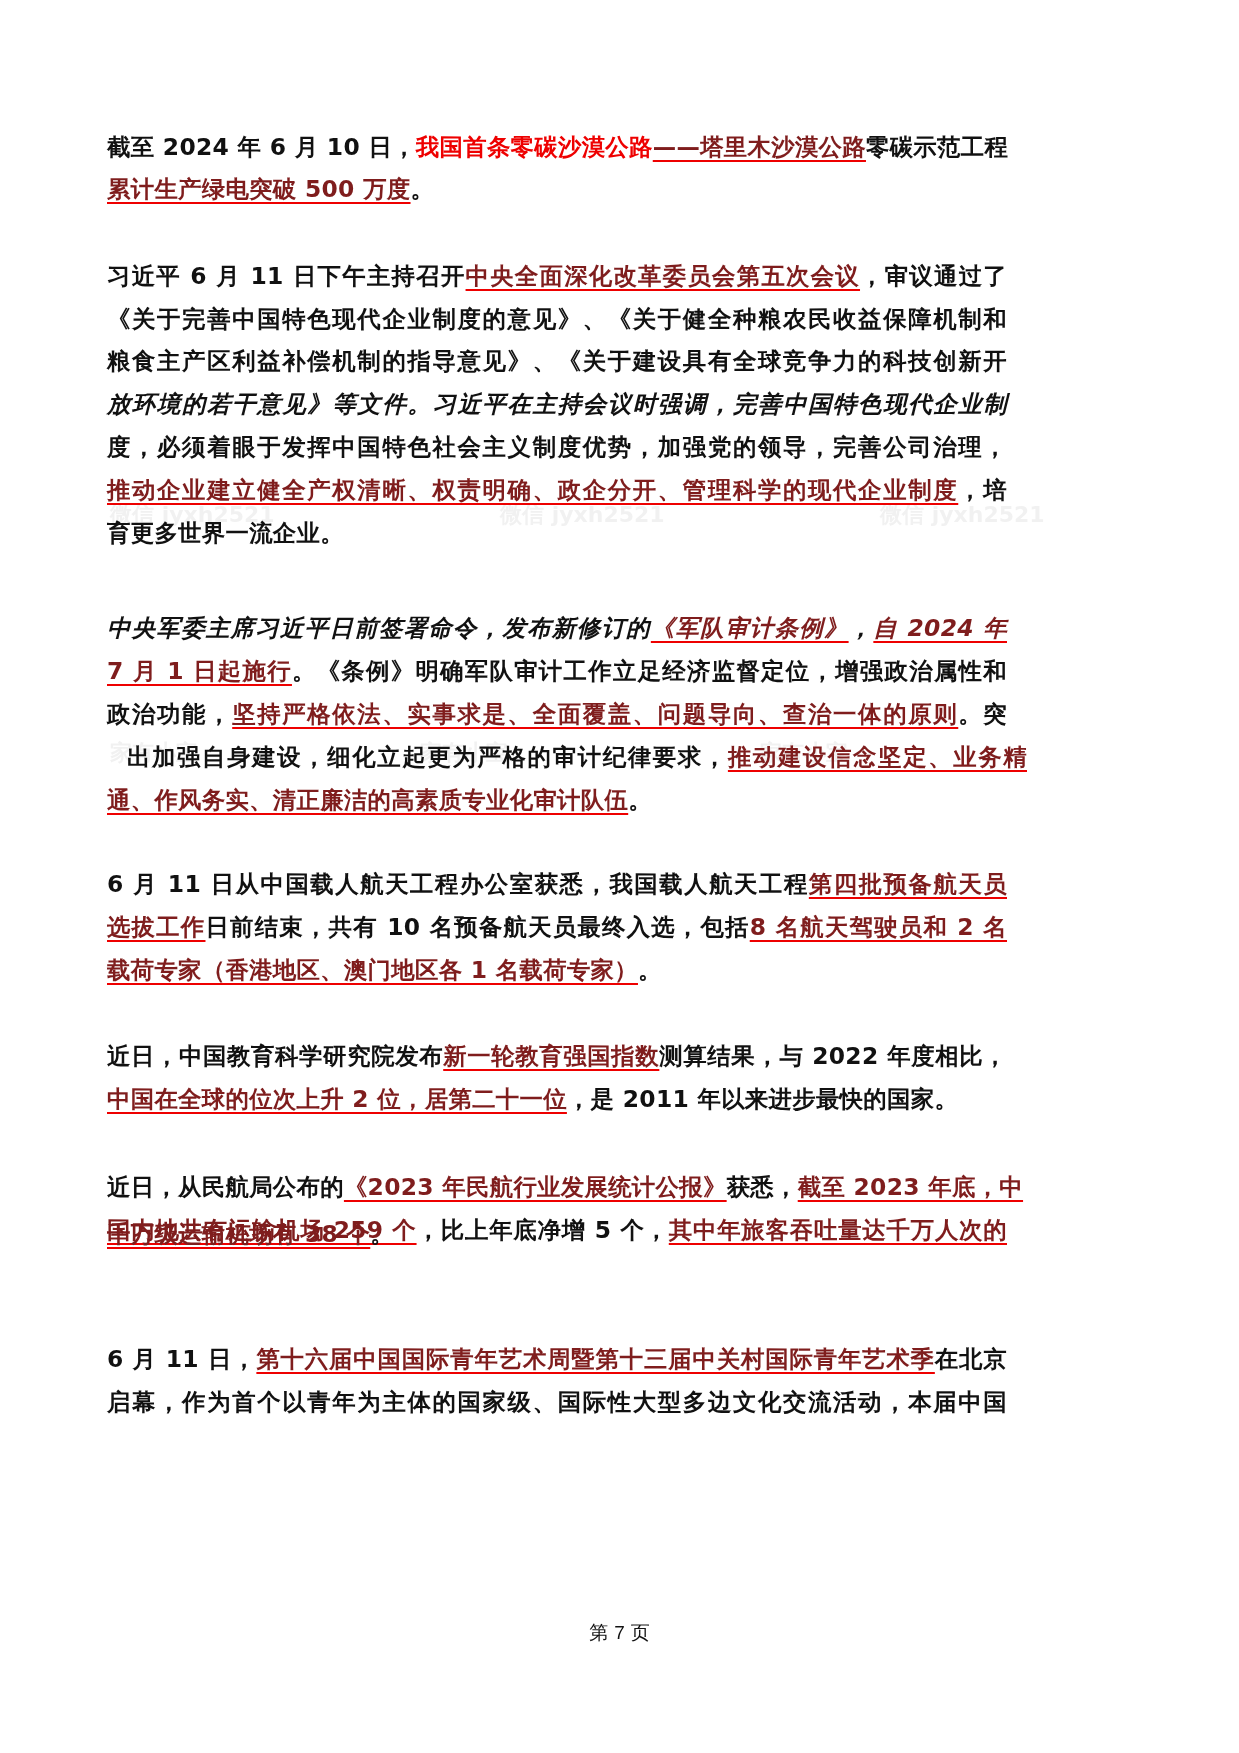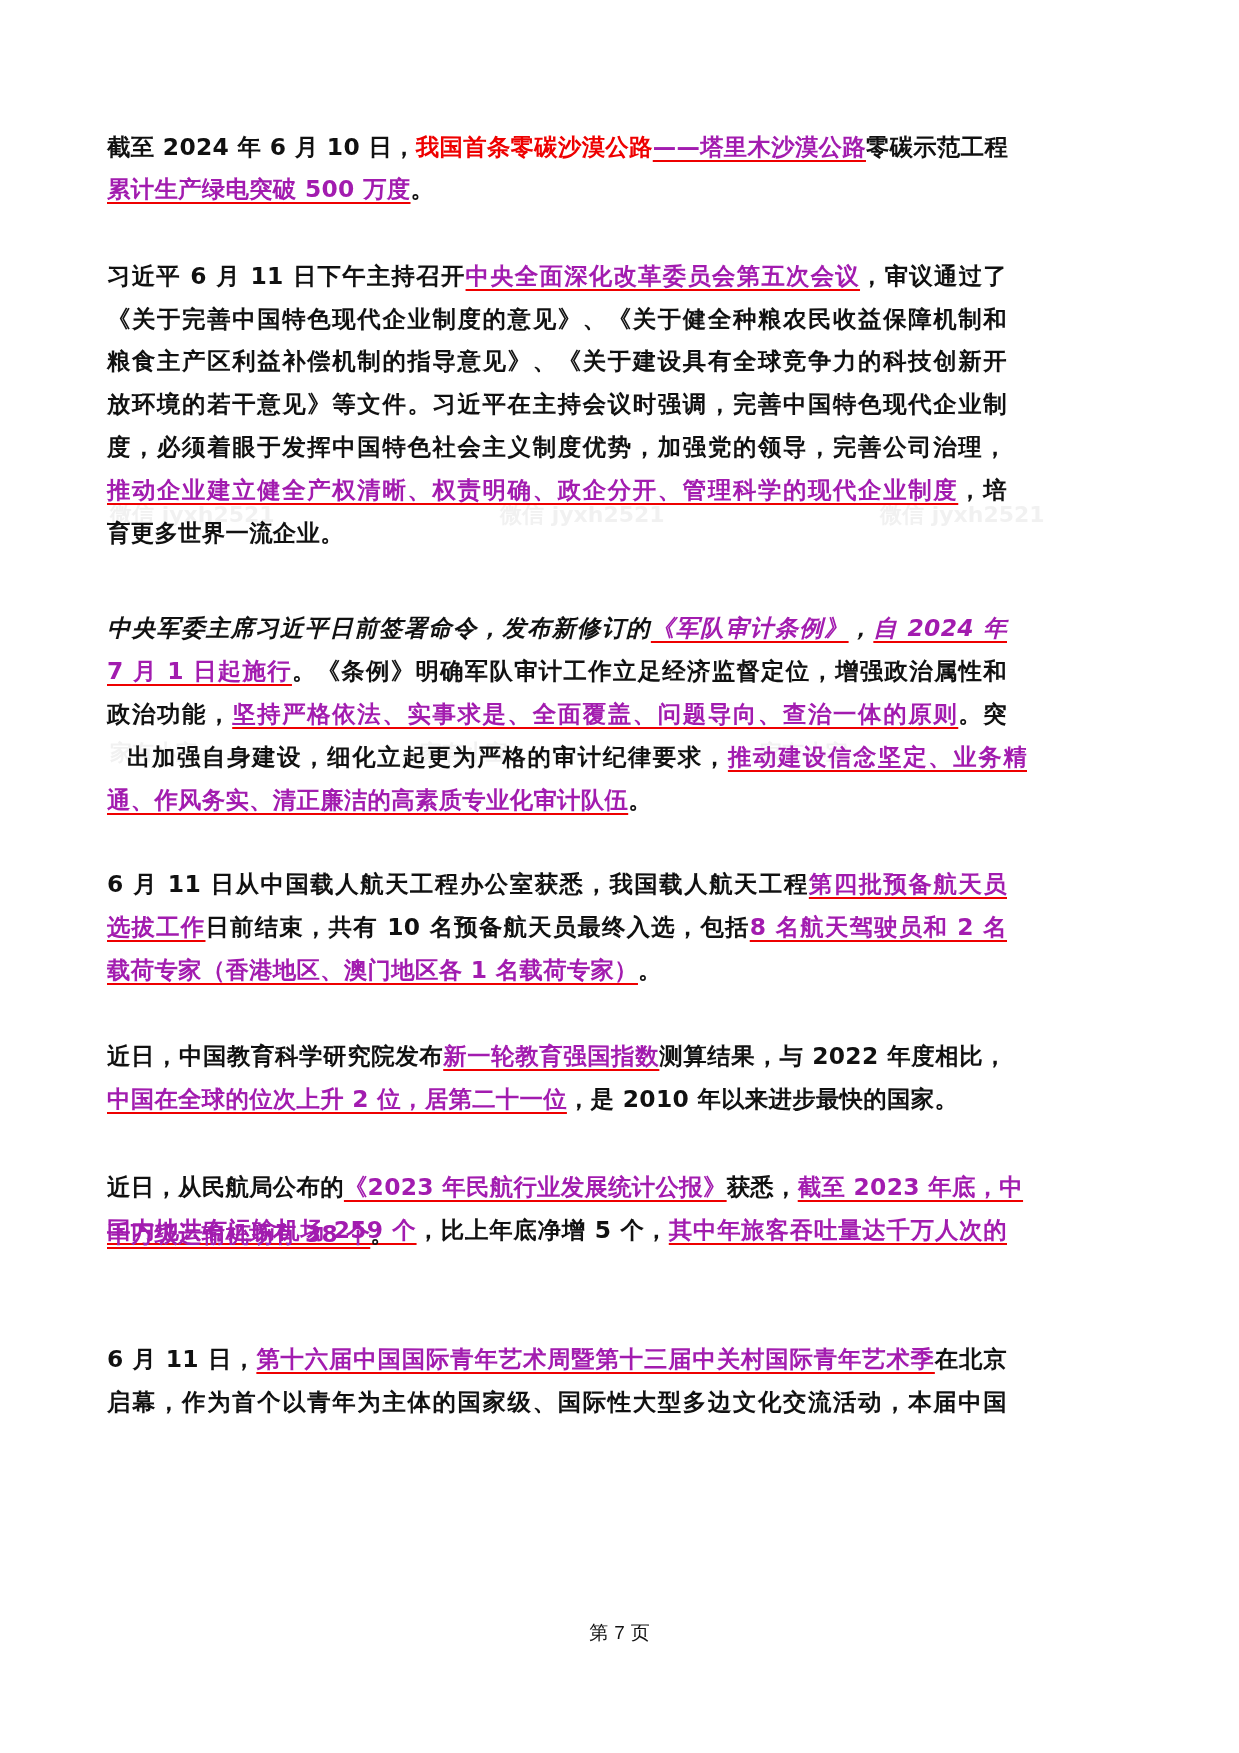--- a/index.html
+++ b/index.html
@@ -7,21 +7,21 @@
          font-family: "DejaVu Sans", "Liberation Sans", sans-serif; }
   .page { position: absolute; left: 0; top: 0; width: 1239px; height: 1753px; background: #fff; }
   .line {
     position: absolute; left: 107px; width: 900px; height: 40px;
     font-size: 23.4px; font-weight: bold; line-height: 36px;
     white-space: nowrap; color: #111111; letter-spacing: 0.3px;
   }
   .line.justify { text-align: justify; text-align-last: justify; }
   .seg-plain { color: #111111; }
   .seg-red { color: #ee0000; }
-  .seg-redu { color: #a21caf; text-decoration: underline; text-decoration-color: #ee0000;
+  .seg-redu { color: #7f1d1d; text-decoration: underline; text-decoration-color: #ee0000;
               text-decoration-thickness: 2px; text-underline-offset: 5px; }
   .watermark { position: absolute; color: rgba(120,120,120,0.10); font-size: 22px;
                font-weight: bold; white-space: nowrap; pointer-events: none; }
   .footer { position: absolute; left: 0; width: 1239px; top: 1620px; text-align: center;
             font-size: 19px; color: #111; font-family: Liberation Sans, sans-serif; }
   .footer .num { margin: 0 6px; }
 </style>
 </head>
 <body>
 
@@ -36,40 +36,40 @@
     </div>
   <div id="content">
       <div>
         <div class="line justify" style="top: 129px;"><span class="seg-plain">截至 2024 年 6 月 10 日，</span><span class="seg-red">我国首条零碳沙漠公路</span><span class="seg-redu">——塔里木沙漠公路</span><span class="seg-plain">零碳示范工程</span></div>
         <div class="line" style="top: 171px;"><span class="seg-redu">累计生产绿电突破 500 万度</span><span class="seg-plain">。</span></div>
       </div>
       <div>
         <div class="line justify" style="top: 258px;"><span class="seg-plain">习近平 6 月 11 日下午主持召开</span><span class="seg-redu">中央全面深化改革委员会第五次会议</span><span class="seg-plain">，审议通过了</span></div>
         <div class="line justify" style="top: 301px;"><span class="seg-plain">《关于完善中国特色现代企业制度的意见》、《关于健全种粮农民收益保障机制和</span></div>
         <div class="line justify" style="top: 343px;"><span class="seg-plain">粮食主产区利益补偿机制的指导意见》、《关于建设具有全球竞争力的科技创新开</span></div>
-        <div class="line justify" style="top: 386px;"><span class="seg-plain">放环境的若干意见》等文件。习近平在主持会议时强调，完善中国特色现代企业制</span></div>
+        <div class="line justify" style="top: 386px; font-style: italic;"><span class="seg-plain">放环境的若干意见》等文件。习近平在主持会议时强调，完善中国特色现代企业制</span></div>
         <div class="line justify" style="top: 429px;"><span class="seg-plain">度，必须着眼于发挥中国特色社会主义制度优势，加强党的领导，完善公司治理，</span></div>
         <div class="line justify" style="top: 472px;"><span class="seg-redu">推动企业建立健全产权清晰、权责明确、政企分开、管理科学的现代企业制度</span><span class="seg-plain">，培</span></div>
         <div class="line" style="top: 515px;"><span class="seg-plain">育更多世界一流企业。</span></div>
       </div>
       <div>
         <div class="line justify" style="top: 610px; font-style: italic;"><span class="seg-plain">中央军委主席习近平日前签署命令，发布新修订的</span><span class="seg-redu">《军队审计条例》</span><span class="seg-plain">，</span><span class="seg-redu">自 2024 年</span></div>
         <div class="line justify" style="top: 653px;"><span class="seg-redu">7 月 1 日起施行</span><span class="seg-plain">。《条例》明确军队审计工作立足经济监督定位，增强政治属性和</span></div>
         <div class="line justify" style="top: 696px;"><span class="seg-plain">政治功能，</span><span class="seg-redu">坚持严格依法、实事求是、全面覆盖、问题导向、查治一体的原则</span><span class="seg-plain">。突</span></div>
         <div class="line justify" style="top: 739px; margin-left: 20px;"><span class="seg-plain">出加强自身建设，细化立起更为严格的审计纪律要求，</span><span class="seg-redu">推动建设信念坚定、业务精</span></div>
         <div class="line" style="top: 782px;"><span class="seg-redu">通、作风务实、清正廉洁的高素质专业化审计队伍</span><span class="seg-plain">。</span></div>
       </div>
       <div>
         <div class="line justify" style="top: 866px;"><span class="seg-plain">6 月 11 日从中国载人航天工程办公室获悉，我国载人航天工程</span><span class="seg-redu">第四批预备航天员</span></div>
         <div class="line justify" style="top: 909px;"><span class="seg-redu">选拔工作</span><span class="seg-plain">日前结束，共有 10 名预备航天员最终入选，包括</span><span class="seg-redu">8 名航天驾驶员和 2 名</span></div>
         <div class="line" style="top: 952px;"><span class="seg-redu">载荷专家（香港地区、澳门地区各 1 名载荷专家）</span><span class="seg-plain">。</span></div>
       </div>
       <div>
         <div class="line justify" style="top: 1038px;"><span class="seg-plain">近日，中国教育科学研究院发布</span><span class="seg-redu">新一轮教育强国指数</span><span class="seg-plain">测算结果，与 2022 年度相比，</span></div>
-        <div class="line" style="top: 1081px;"><span class="seg-redu">中国在全球的位次上升 2 位，居第二十一位</span><span class="seg-plain">，是 2010 年以来进步最快的国家。</span></div>
+        <div class="line" style="top: 1081px;"><span class="seg-redu">中国在全球的位次上升 2 位，居第二十一位</span><span class="seg-plain">，是 2011 年以来进步最快的国家。</span></div>
       </div>
       <div>
         <div class="line justify" style="top: 1169px;"><span class="seg-plain">近日，从民航局公布的</span><span class="seg-redu">《2023 年民航行业发展统计公报》</span><span class="seg-plain">获悉，</span><span class="seg-redu">截至 2023 年底，中</span></div>
         <div class="line justify" style="top: 1212px;"><span class="seg-redu">国内地共有运输机场 259 个</span><span class="seg-plain">，比上年底净增 5 个，</span><span class="seg-redu">其中年旅客吞吐量达千万人次的</span></div>
         <div class="line" style="top: 1216px;"><span class="seg-redu">千万级运输机场有 38 个</span><span class="seg-plain">。</span></div>
       </div>
       <div>
         <div class="line justify" style="top: 1341px;"><span class="seg-plain">6 月 11 日，</span><span class="seg-redu">第十六届中国国际青年艺术周暨第十三届中关村国际青年艺术季</span><span class="seg-plain">在北京</span></div>
         <div class="line justify" style="top: 1384px;"><span class="seg-plain">启幕，作为首个以青年为主体的国家级、国际性大型多边文化交流活动，本届中国</span></div>
       </div>

